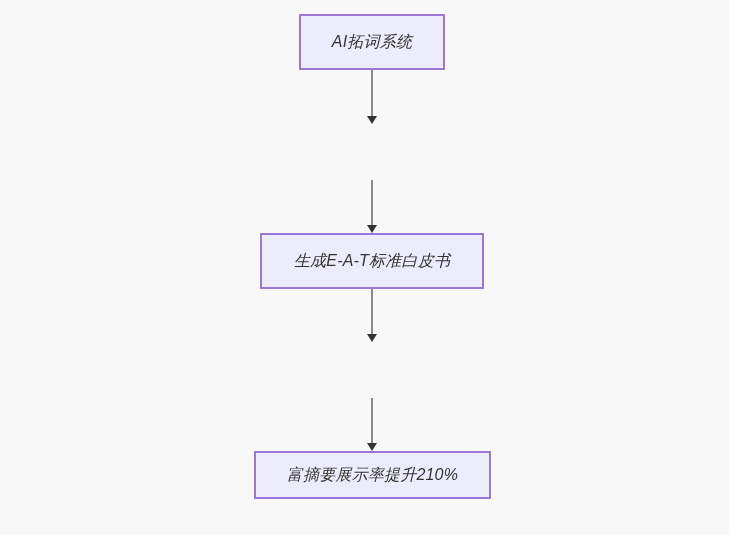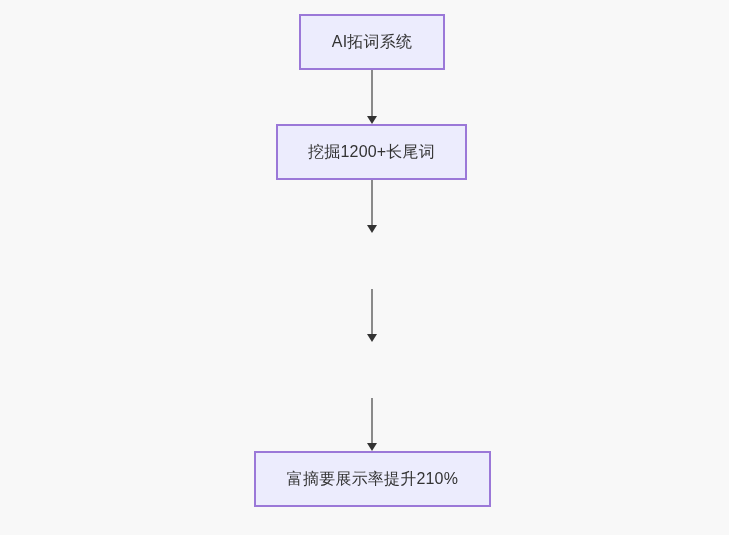--- a/index.html
+++ b/index.html
@@ -21,20 +21,21 @@
   }
   .node {
     position: absolute;
     box-sizing: border-box;
     background: #ececfd;
     border: 2px solid #9b78d8;
     display: flex;
     align-items: center;
     justify-content: center;
     z-index: 2;
+    font-style: italic;
   }
   .node-label {
     font-size: 16px;
     line-height: 1.2;
     color: #333333;
     letter-spacing: 0.2px;
     white-space: nowrap;
     font-family: "Liberation Sans", "DejaVu Sans", sans-serif;
   }
   .edge {
@@ -74,19 +75,19 @@
       <div class="edge-line" style="height: 46px; background: rgb(138, 138, 138);"></div>
       <div class="edge-arrow" style="top: 45px; border-top-color: rgb(51, 51, 51);"></div>
     </div>
     <div class="edge" style="left: 371px; top: 398px; width: 2px; height: 53px;">
       <div class="edge-line" style="height: 46px; background: rgb(138, 138, 138);"></div>
       <div class="edge-arrow" style="top: 45px; border-top-color: rgb(51, 51, 51);"></div>
     </div>
     <div class="node" style="left: 299px; top: 14px; width: 146px; height: 56px; background: rgb(236, 236, 253); border-color: rgb(155, 120, 216);">
       <span class="node-label" style="color: rgb(51, 51, 51);">AI拓词系统</span>
     </div>
-    <div class="node" style="left: 276px; top: 124px; width: 191px; height: 56px; background: rgb(236, 236, 253); border-color: rgb(155, 120, 216);">
-      <span class="node-label" style="color: rgb(51, 51, 51);">挖掘1200+长尾词</span>
+    <div class="node" style="left: 260px; top: 233px; width: 224px; height: 56px; background: rgb(236, 236, 253); border-color: rgb(155, 120, 216);">
+      <span class="node-label" style="color: rgb(51, 51, 51);">生成E-A-T标准白皮书</span>
     </div>
-    <div class="node" style="left: 254px; top: 451px; width: 237px; height: 56px; background: rgb(236, 236, 253); border-color: rgb(155, 120, 216);">
+    <div class="node" style="left: 254px; top: 451px; width: 237px; height: 48px; background: rgb(236, 236, 253); border-color: rgb(155, 120, 216);">
       <span class="node-label" style="color: rgb(51, 51, 51);">富摘要展示率提升210%</span>
     </div>
   </div>
 
 </body></html>

